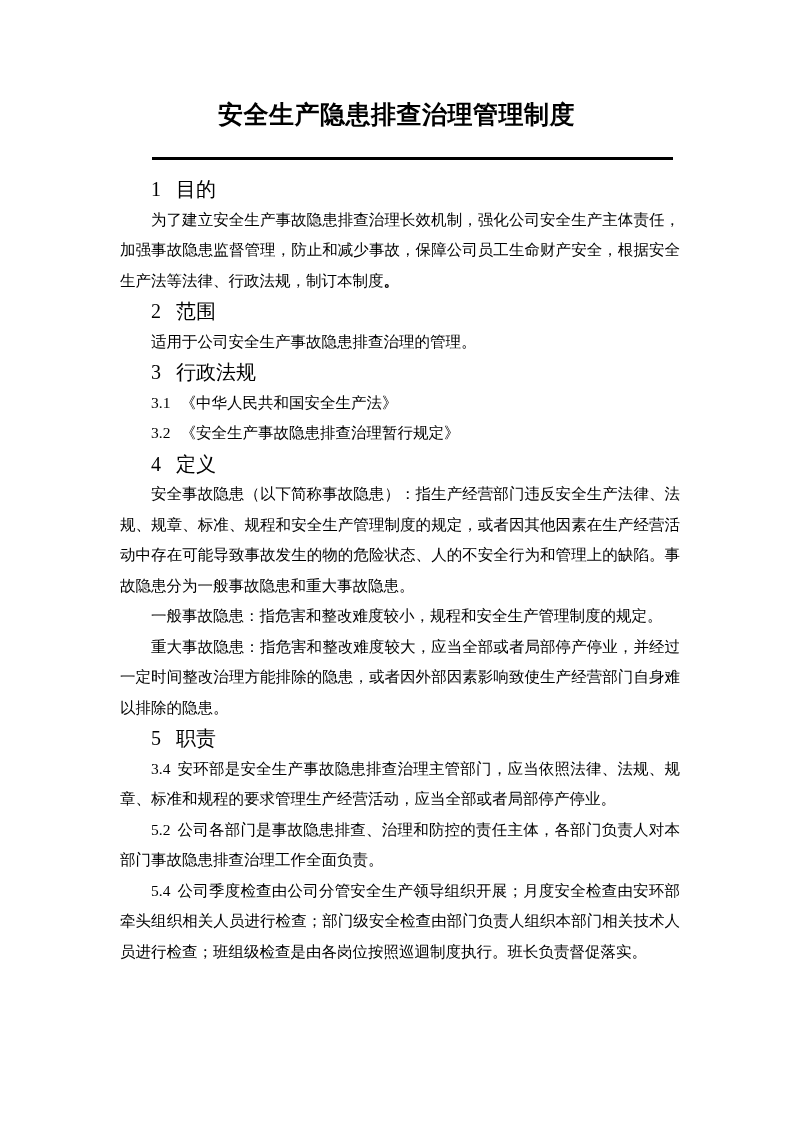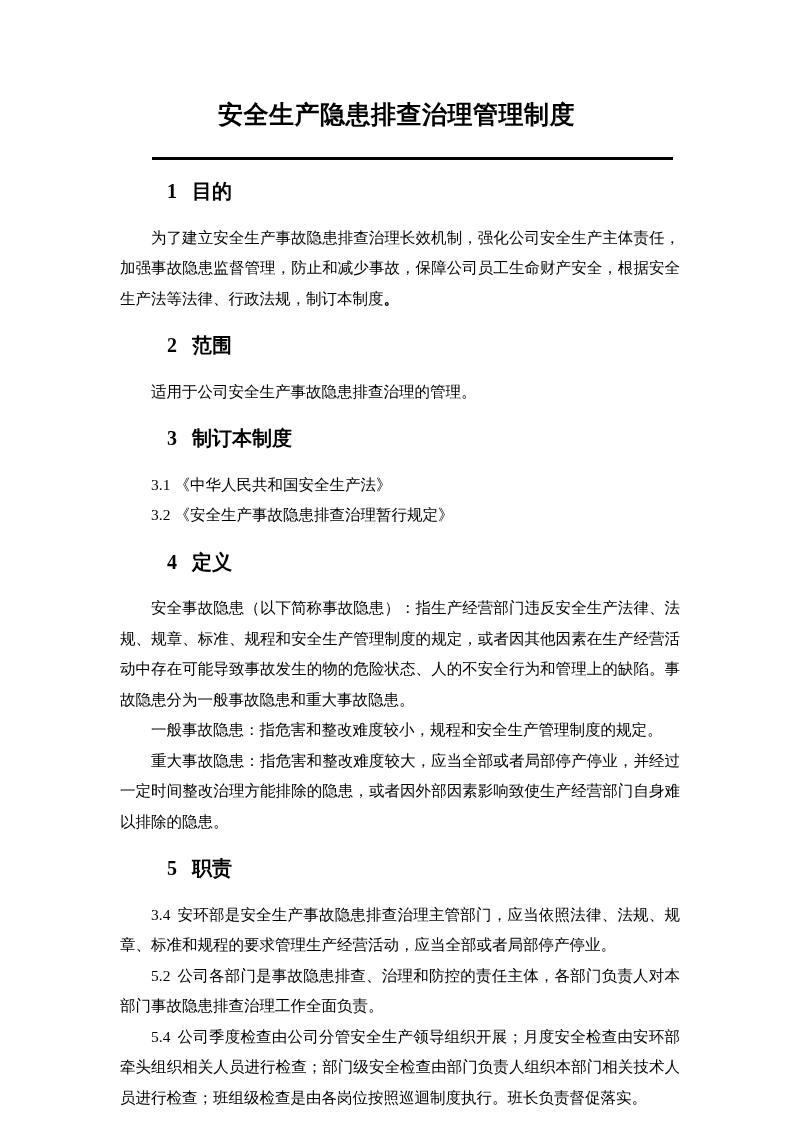--- a/index.html
+++ b/index.html
@@ -31,38 +31,38 @@
     background: #000000;
     margin: 24px 0 0 152px;
   }
   .doc-body {
     margin: 14px 113px 0 120px; 
     font-size: 15.5px;
     line-height: 30.5px;
     text-align: justify;
   }
   .sec-heading {
-    margin: 16px;
+    margin: 0;
     font-size: 20px;
-    font-weight: bold;
+    font-weight: normal;
     line-height: 30.5px;
     padding-left: 31px;
     text-align: left;
   }
   .sec-num { margin-right: 15px; }
   .para {
     margin: 0;
     text-indent: 31px;
   }
   .ref-item {
     margin: 0;
     padding-left: 31px;
     text-align: left;
   }
-  .ref-num { margin-right: 4px; }
+  .ref-num { margin-right: 10px; }
   .clause-num { margin-right: 7px; }
   .bold-period { font-weight: bold; }
 </style>
 </head>
 <body>
 
 <div class="page">
 
   <h1 class="doc-title">安全生产隐患排查治理管理制度</h1>
 
@@ -71,21 +71,21 @@
   <div class="doc-body">
 
     <h2 class="sec-heading"><span class="sec-num">1</span><span>目的</span></h2>
 
     <p class="para"><span>为了建立安全生产事故隐患排查治理长效机制，强化公司安全生产主体责任，加强事故隐患监督管理，防止和减少事故，保障公司员工生命财产安全，根据安全生产法等法律、行政法规，制订本制度</span><span class="bold-period">。</span></p>
 
     <h2 class="sec-heading"><span class="sec-num">2</span><span>范围</span></h2>
 
     <p class="para"><span>适用于公司安全生产事故隐患排查治理的管理。</span></p>
 
-    <h2 class="sec-heading"><span class="sec-num">3</span><span>制订本制度</span></h2>
+    <h2 class="sec-heading"><span class="sec-num">3</span><span>行政法规</span></h2>
 
     <p class="ref-item"><span class="ref-num">3.1</span><span>《中华人民共和国安全生产法》</span></p>
 
     <p class="ref-item"><span class="ref-num">3.2</span><span>《安全生产事故隐患排查治理暂行规定》</span></p>
 
     <h2 class="sec-heading"><span class="sec-num">4</span><span>定义</span></h2>
 
     <p class="para"><span>安全事故隐患（以下简称事故隐患）：指生产经营部门违反安全生产法律、法规、规章、标准、规程和安全生产管理制度的规定，或者因其他因素在生产经营活动中存在可能导致事故发生的物的危险状态、人的不安全行为和管理上的缺陷。事故隐患分为一般事故隐患和重大事故隐患。</span></p>
 
     <p class="para"><span>一般事故隐患：指危害和整改难度较小，规程和安全生产管理制度的规定。</span></p>

